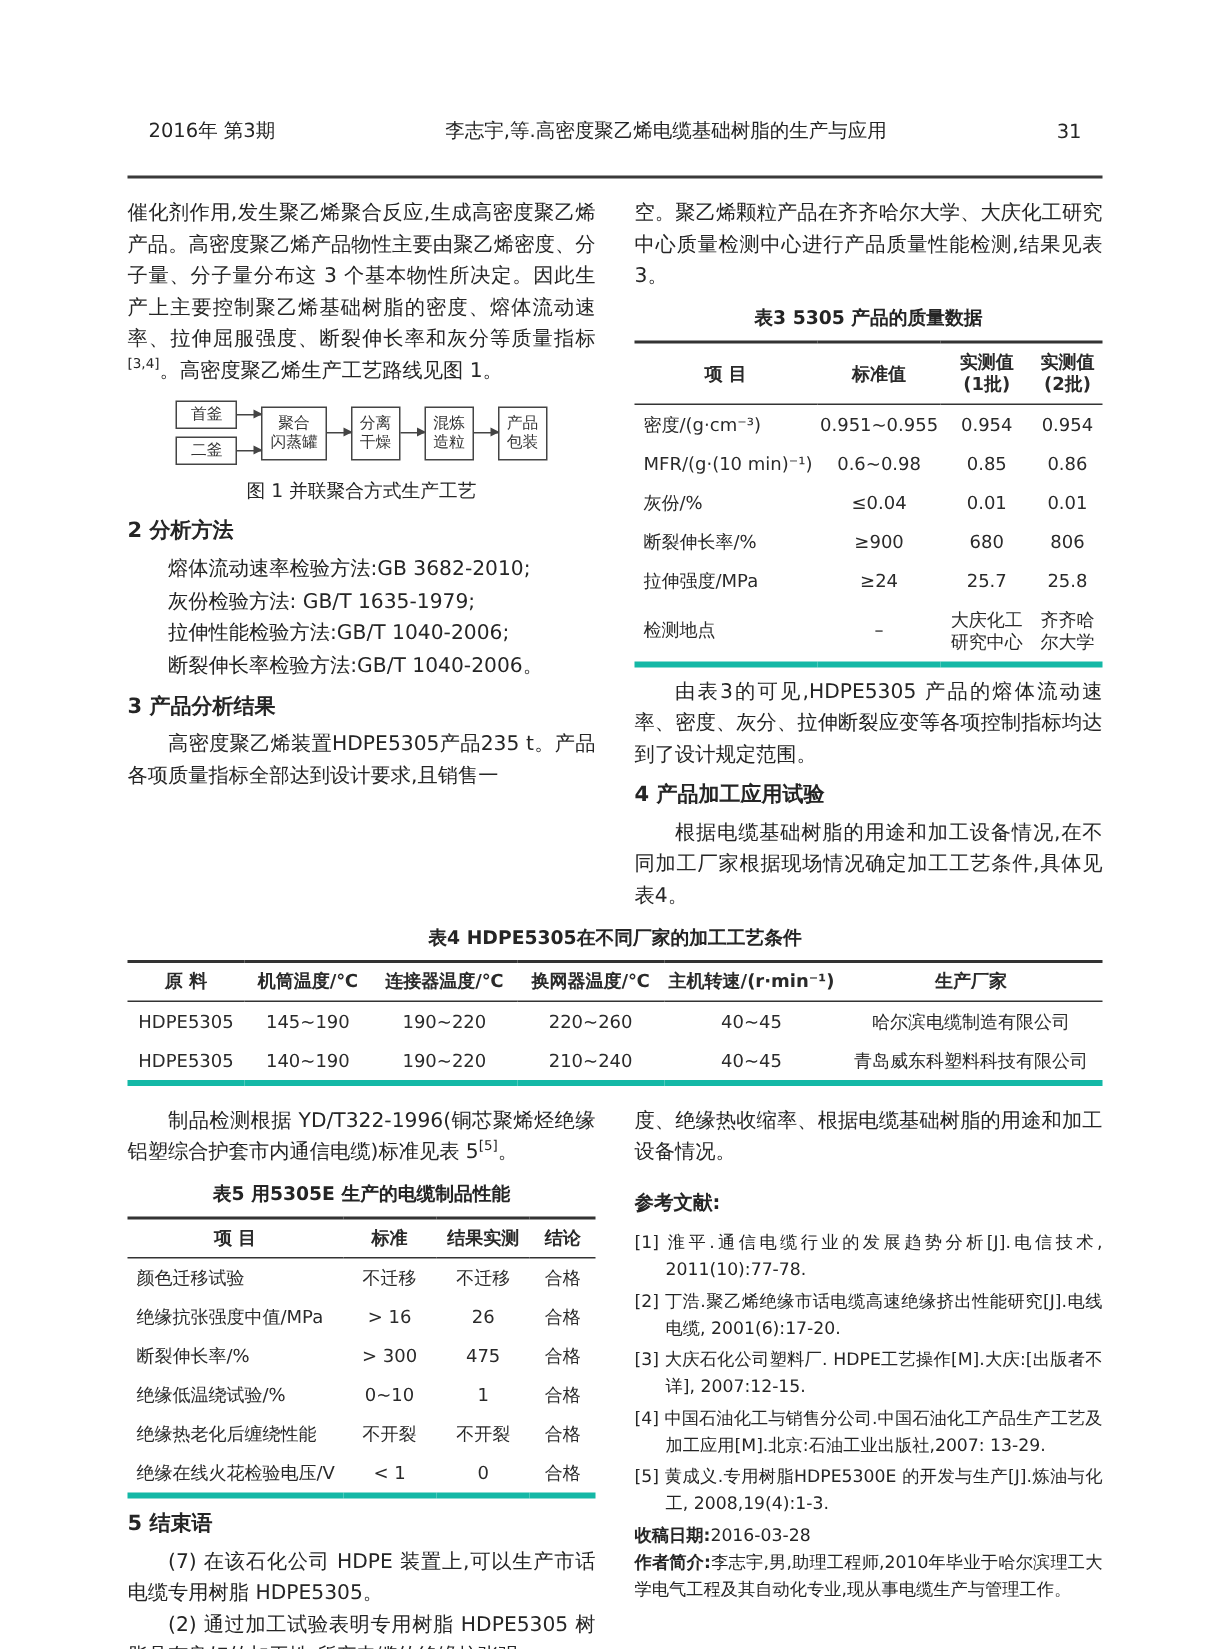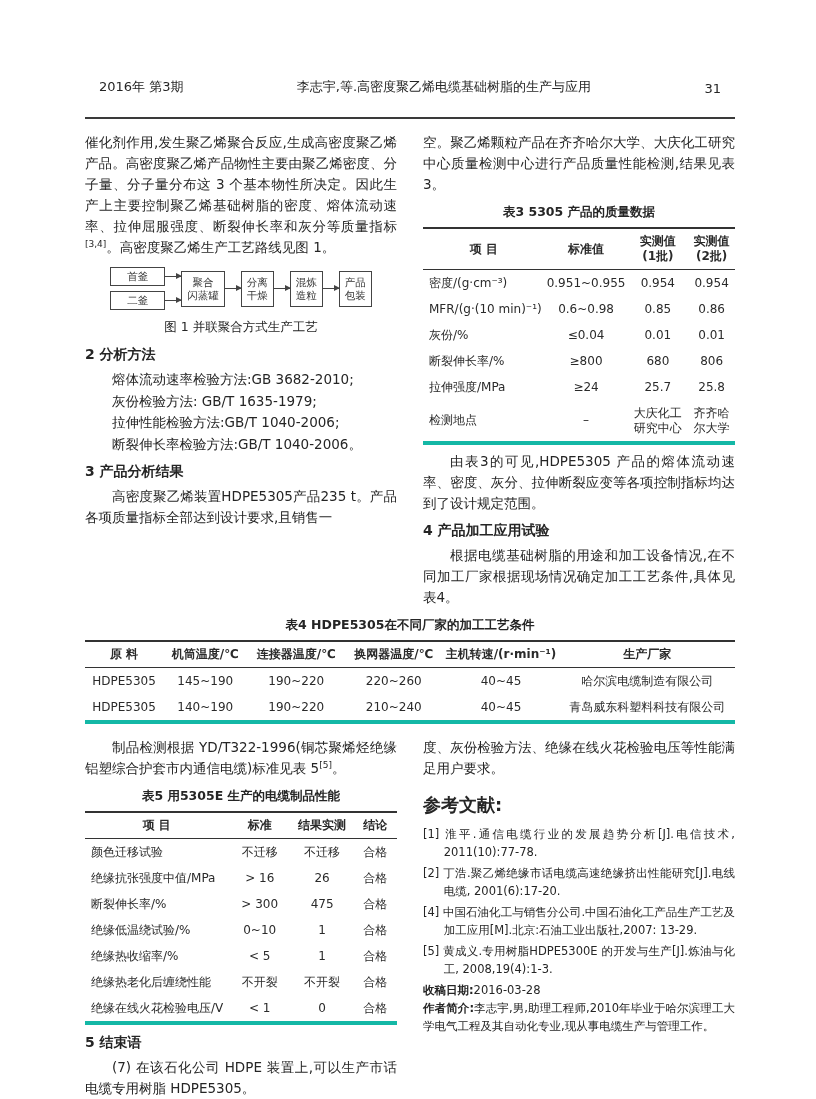--- a/index.html
+++ b/index.html
@@ -6,38 +6,38 @@
   html, body { width: 816px; height: 1099px; background: #ffffff; overflow: hidden; }
   body { font-family: "DejaVu Sans", "Liberation Sans", sans-serif; color: #252525; }
   .page { position: absolute; left: 85px; top: 78px; width: 650px; }
 
   
   .running-head { display: flex; justify-content: space-between; align-items: flex-end;
     font-size: 13px; padding: 0 14px 21px 14px; border-bottom: 2px solid #3a3a3a; }
   .rh-title { flex: 1; text-align: center; }
 
   
-  .cols { display: flex; gap: 16px; margin-top: 13px; justify-content: space-between; }
+  .cols { display: flex; gap: 26px; margin-top: 13px; }
   .col { width: 312px; }
 
   .para { font-size: 13.5px; line-height: 21px; text-align: justify; text-indent: 2em; }
   .noindent { text-indent: 0; }
   sup { font-size: 9px; vertical-align: super; line-height: 0; }
 
   h2.sec { font-size: 14px; font-weight: bold; margin: 5px 0 4px 0; line-height: 22px; }
   .method-item { font-size: 13.5px; line-height: 21.5px; text-indent: 2em; }
 
   
   .flow-figure { margin: 9px 0 7px 0; }
   .flow { display: flex; align-items: center; justify-content: center; }
   .flow-left { display: flex; flex-direction: column; gap: 5px; }
   .flow-row { display: flex; align-items: center; }
   .fbox { border: 1px solid #444; font-size: 10.5px; line-height: 13px; text-align: center;
     padding: 4px 5px; white-space: pre-line; color: #333; background: #fff; }
-  .fbox.small { width: 55px; padding: 2px 3px; }
+  .fbox.small { width: 41px; padding: 2px 3px; }
   .arrow { width: 16px; height: 1px; background: #444; position: relative; flex: none; }
   .arrow::after { content: ""; position: absolute; right: -1px; top: -3px;
     border-left: 6px solid #444; border-top: 3.5px solid transparent; border-bottom: 3.5px solid transparent; }
   .flow-caption { font-size: 12.5px; font-weight: normal; text-align: center; margin-top: 9px; }
 
   
   .tbl-caption { font-size: 12.5px; font-weight: bold; text-align: center; margin: 9px 0 6px 0; }
   table.datatable { width: 100%; border-collapse: collapse; border-top: 2px solid #333;
     border-bottom: 4px solid #14b8a6; font-size: 12px; color: #2a2a2a; }
   table.datatable th { border-bottom: 1.2px solid #333; font-weight: bold; text-align: center;
@@ -52,21 +52,21 @@
   table.t5 th:nth-child(3), table.t5 td:nth-child(3) { width: 20%; }
   table.t4 th:nth-child(1) { width: 12%; }
   table.t4 th:nth-child(2) { width: 13%; }
   table.t4 th:nth-child(3) { width: 15%; }
   table.t4 th:nth-child(4) { width: 15%; }
   table.t4 th:nth-child(5) { width: 18%; }
 
   .fullwidth { margin-top: 8px; }
 
   
-  .refs-heading { font-size: 18px; font-weight: bold; margin: 14px 0 8px 0; }
+  .refs-heading { font-size: 13px; font-weight: bold; margin: 14px 0 8px 0; }
   .ref-item { font-size: 11.5px; line-height: 18px; padding-left: 1.8em; text-indent: -1.8em;
     text-align: justify; margin-bottom: 3px; }
 
   .footer-note { font-size: 11.5px; line-height: 18px; text-align: justify; }
   .bold { font-weight: bold; }
 </style>
 </head>
 <body>
 
 <div class="page">
@@ -149,21 +149,21 @@
               <td>0.86</td>
             </tr>
             <tr>
               <td>灰份/%</td>
               <td>≤0.04</td>
               <td>0.01</td>
               <td>0.01</td>
             </tr>
             <tr>
               <td>断裂伸长率/%</td>
-              <td>≥800</td>
+              <td>≥900</td>
               <td>680</td>
               <td>806</td>
             </tr>
             <tr>
               <td>拉伸强度/MPa</td>
               <td>≥24</td>
               <td>25.7</td>
               <td>25.8</td>
             </tr>
             <tr>
@@ -250,52 +250,47 @@
               <td>475</td>
               <td>合格</td>
             </tr>
             <tr>
               <td>绝缘低温绕试验/%</td>
               <td>0~10</td>
               <td>1</td>
               <td>合格</td>
             </tr>
             <tr>
-              <td>绝缘热收缩率/%</td>
-              <td>&lt; 5</td>
-              <td>1</td>
-              <td>合格</td>
-            </tr>
-            <tr>
               <td>绝缘热老化后缠绕性能</td>
               <td>不开裂</td>
               <td>不开裂</td>
               <td>合格</td>
             </tr>
             <tr>
               <td>绝缘在线火花检验电压/V</td>
               <td>&lt; 1</td>
               <td>0</td>
               <td>合格</td>
             </tr>
           </tbody>
       </table>
 
       <h2 class="sec">5 结束语</h2>
       <p class="para">(7) 在该石化公司 HDPE 装置上,可以生产市话电缆专用树脂 HDPE5305。</p>
       <p class="para">(2) 通过加工试验表明专用树脂 HDPE5305 树脂具有良好的加工性,所产电缆的绝缘抗张强</p>
     </div>
 
     <div class="col">
-      <p class="para noindent">度、灰份检验方法、绝缘在线火花检验电压等性能满足用户要求。</p>
+      <p class="para noindent">度、绝缘热收缩率、根据电缆基础树脂的用途和加工设备情况。</p>
 
       <h3 class="refs-heading">参考文献:</h3>
       <div>
           <div class="ref-item">[1] 淮平.通信电缆行业的发展趋势分析[J].电信技术, 2011(10):77-78.</div>
           <div class="ref-item">[2] 丁浩.聚乙烯绝缘市话电缆高速绝缘挤出性能研究[J].电线电缆, 2001(6):17-20.</div>
+          <div class="ref-item">[3] 大庆石化公司塑料厂. HDPE工艺操作[M].大庆:[出版者不详], 2007:12-15.</div>
           <div class="ref-item">[4] 中国石油化工与销售分公司.中国石油化工产品生产工艺及加工应用[M].北京:石油工业出版社,2007: 13-29.</div>
           <div class="ref-item">[5] 黄成义.专用树脂HDPE5300E 的开发与生产[J].炼油与化工, 2008,19(4):1-3.</div>
         </div>
 
       <div class="footer-note">
         <div><span class="bold">收稿日期:</span><span>2016-03-28</span></div>
         <div><span class="bold">作者简介:</span><span>李志宇,男,助理工程师,2010年毕业于哈尔滨理工大学电气工程及其自动化专业,现从事电缆生产与管理工作。</span></div>
       </div>
     </div>
   </div>

